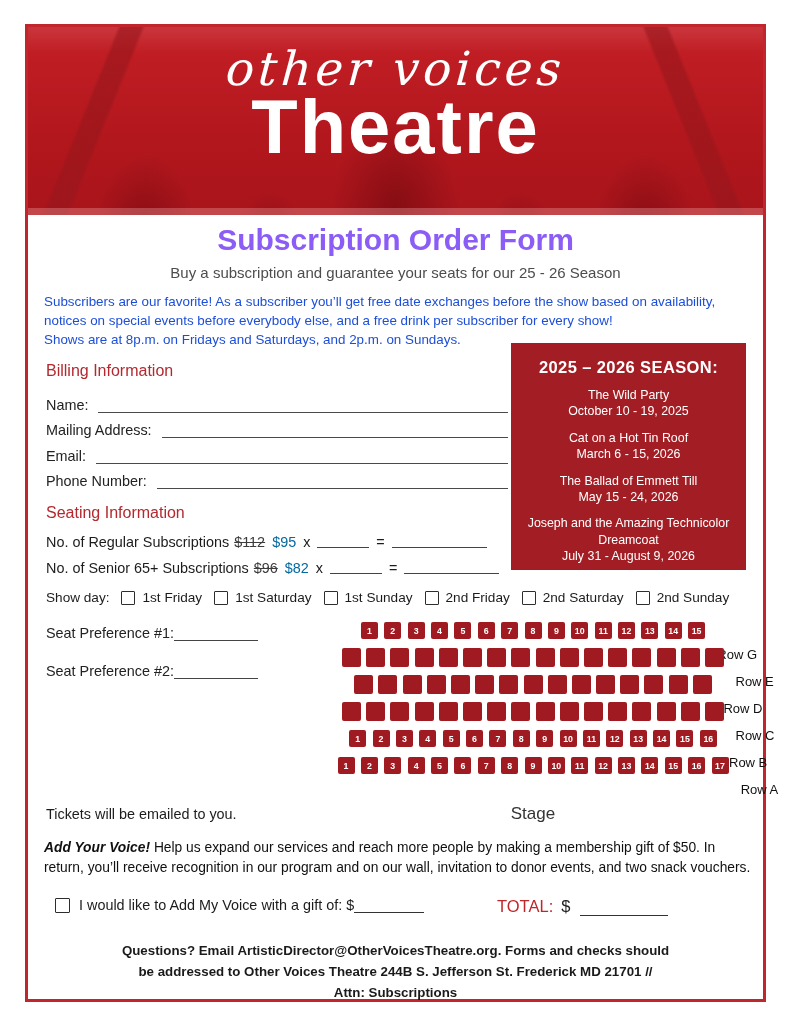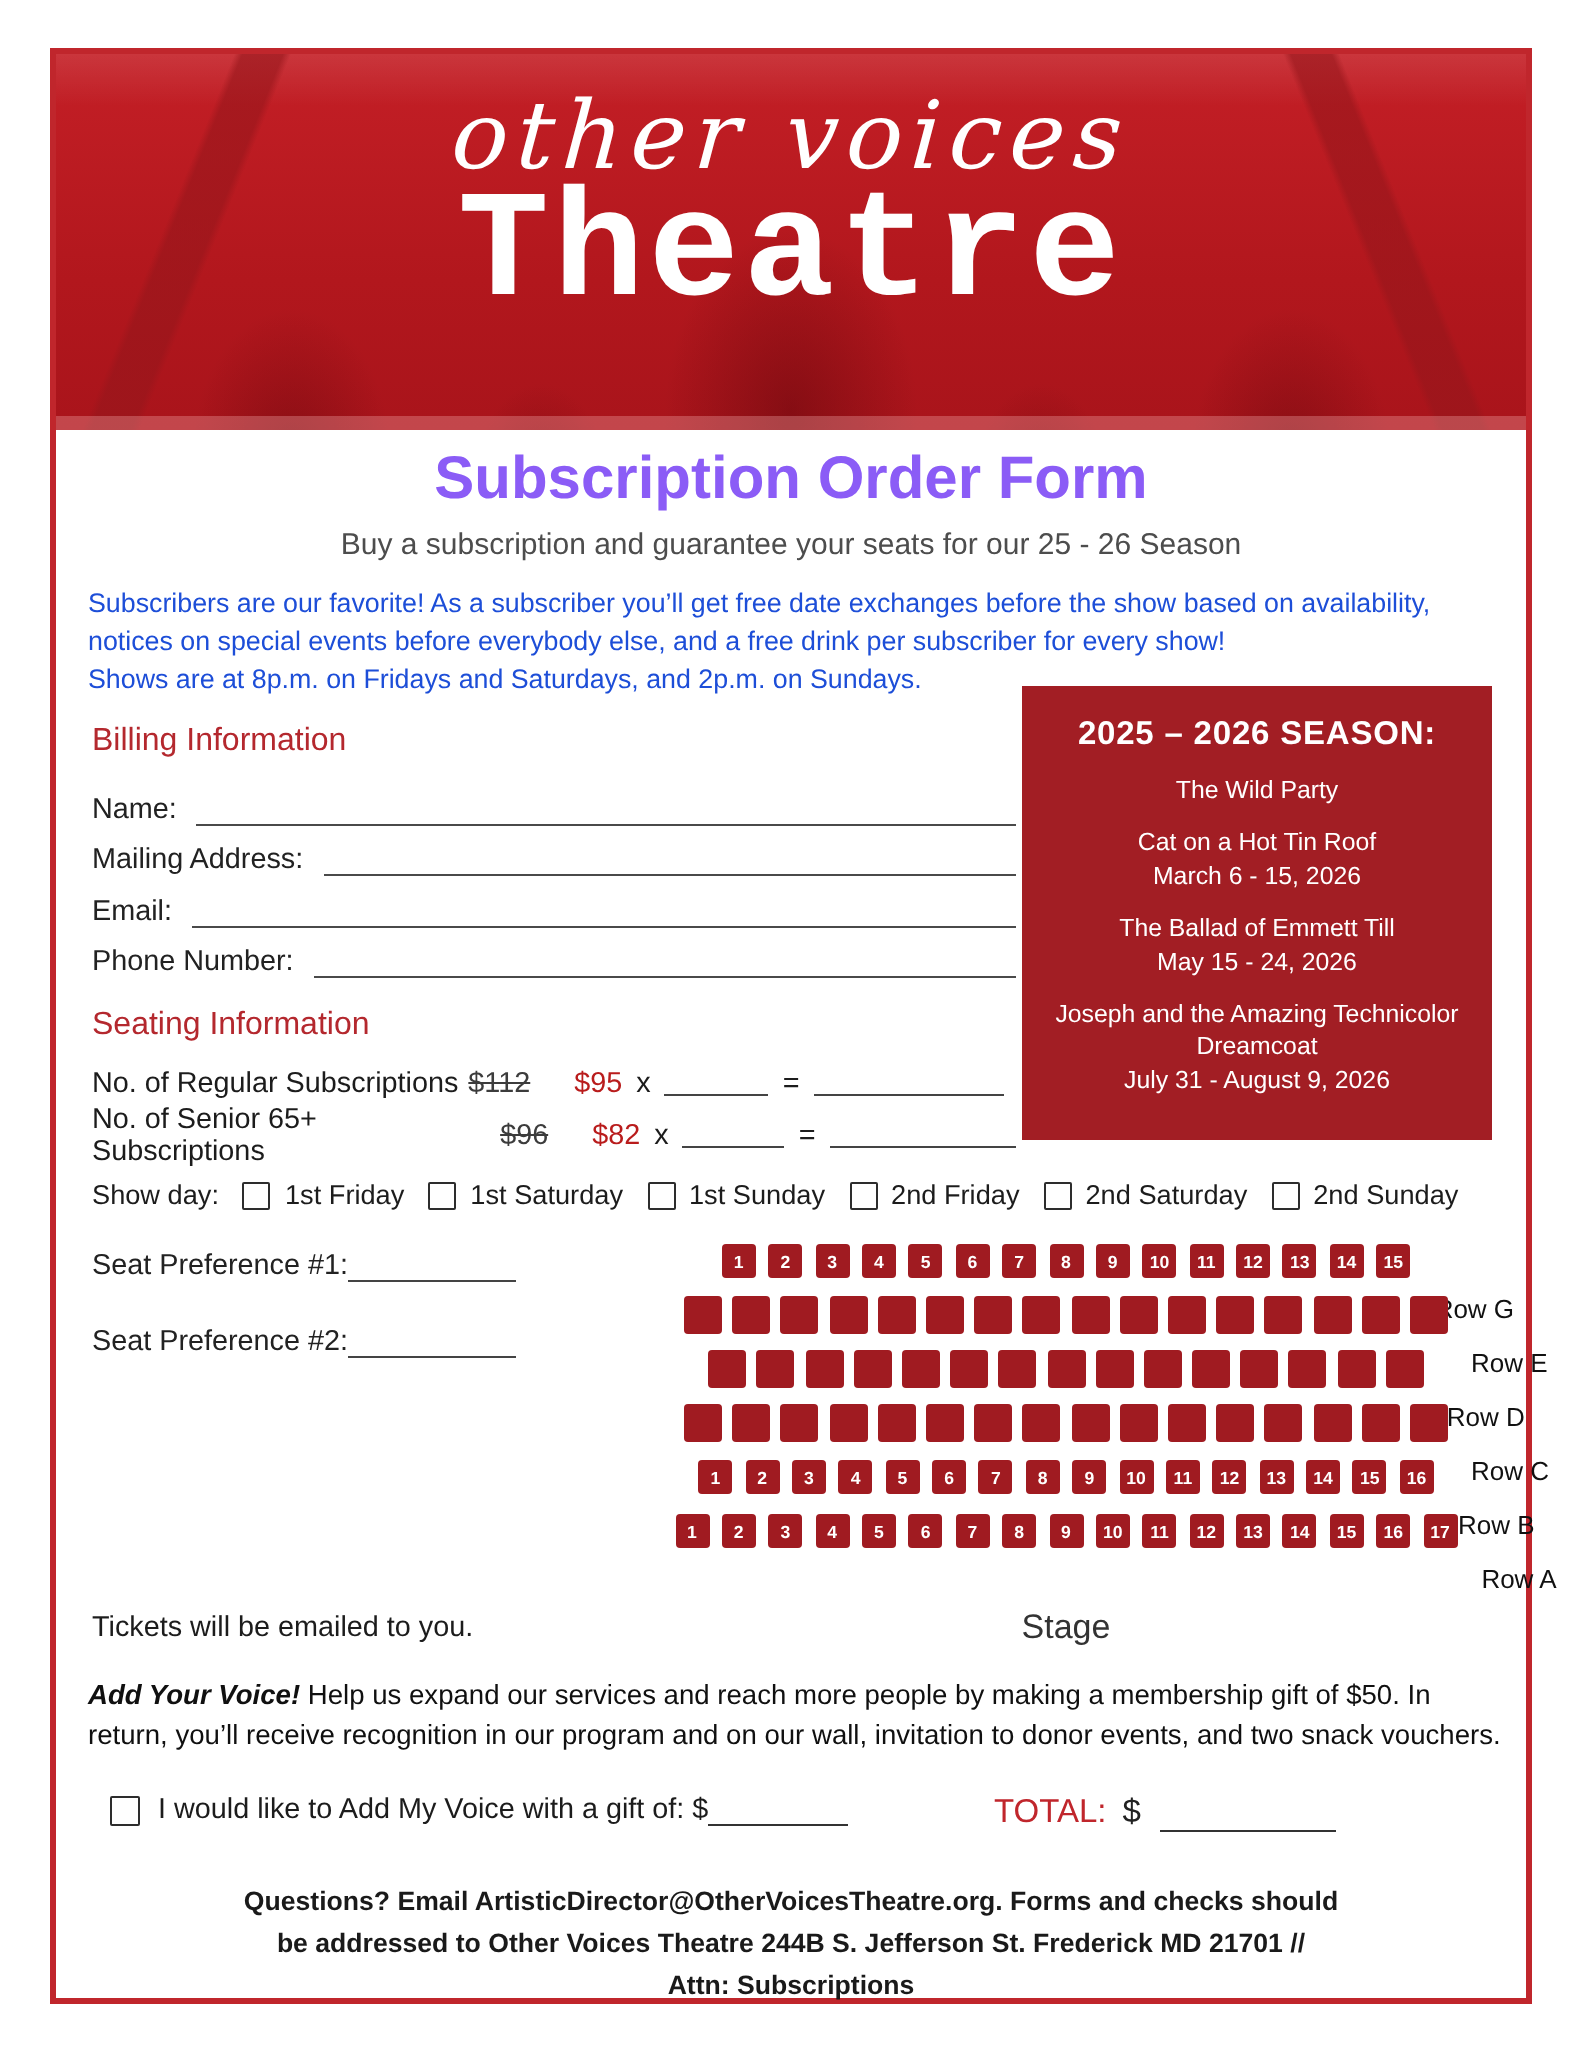--- a/index.html
+++ b/index.html
@@ -34,21 +34,21 @@
     content:""; position:absolute; left:0; bottom:0; width:100%; height:7px;
     background: rgba(255,190,190,.30);
   }
   .logo { position: relative; text-align: center; z-index: 2; }
   .logo-script {
     font-family: "DejaVu Serif", serif; font-style: italic;
     font-size: 47px; color: #fff; letter-spacing: 4px;
     margin-top: 16px; transform: skewX(-4deg); line-height: 1.1;
   }
   .logo-word {
-    font-family: Liberation Mono, monospace; font-weight: bold;
+    font-family: Liberation Sans, sans-serif; font-weight: bold;
     font-size: 76px; color: #fff; letter-spacing: 2px;
     line-height: .95; margin-top: -4px;
   }
   
   .form-title { text-align:center; color:#8b5cf6; font-size:30px; font-weight:600; margin-top:8px; }
   .subtitle   { text-align:center; color:#4d4d4d; font-size:15px; margin-top:7px; }
   .intro { margin:11px 15px 0 16px; font-size:13.4px; line-height:1.42; color:#1d4ed8; width:712px; }
   
   .season-box {
     position:absolute; left:483px; top:316px; width:235px; height:227px;
@@ -58,21 +58,21 @@
   .show { margin-top:10px; font-size:12.4px; line-height:1.32; }
   
   .left-col { margin:13px 0 0 18px; width:462px; }
   .section-heading { color:#b4282e; font-size:16px; margin-bottom:7px; }
   .section-heading.seating { margin-top:15px; }
   .field-row { display:flex; align-items:flex-end; font-size:14.4px; height:25.5px; color:#222; }
   .f-label { white-space:nowrap; padding-right:10px; }
   .fill { flex:1; border-bottom:1px solid #4a4a4a; height:13px; }
   .price-row { display:flex; align-items:center; font-size:14.4px; height:26px; color:#1c1c1c; }
   .old-price { margin-left:5px; text-decoration:line-through; color:#3c3c3c; }
-  .new-price { margin-left:22px; color:#b91c1c; }
+  .new-price { margin-left:7px; color:#0369a1; }
   .op { margin-left:7px; }
   .line-s { width:52px; border-bottom:1px solid #444; height:11px; margin:0 7px; }
   .line-m { width:95px; border-bottom:1px solid #444; height:11px; margin-left:7px; }
   
   .showday-row { display:flex; align-items:center; margin:9px 0 0 18px; font-size:13.6px; color:#1c1c1c; }
   .cb { width:14px; height:14px; border:1.6px solid #2d2d2d; border-radius:1px; background:#fff; flex:none; }
   .si-item { display:flex; align-items:center; margin-left:12px; }
   .si-label { margin-left:7px; white-space:nowrap; }
   
   .chart-section { position:relative; margin-top:12px; height:212px; }
@@ -125,20 +125,21 @@
   <div class="intro">
     <span>Subscribers are our favorite! As a subscriber you’ll get free date exchanges before the show based on availability, notices on special events before everybody else, and a free drink per subscriber for every show!</span><br>
     <span>Shows are at 8p.m. on Fridays and Saturdays, and 2p.m. on Sundays.</span>
   </div>
 
   <div class="season-box">
     <div class="season-heading">2025 – 2026 SEASON:</div>
     <div id="season-shows">
         <div class="show">
           <div>The Wild Party</div>
+          <div>October 10 - 19, 2025</div>
         </div>
         <div class="show">
           <div>Cat on a Hot Tin Roof</div>
           <div>March 6 - 15, 2026</div>
         </div>
         <div class="show">
           <div>The Ballad of Emmett Till</div>
           <div>May 15 - 24, 2026</div>
         </div>
         <div class="show">

